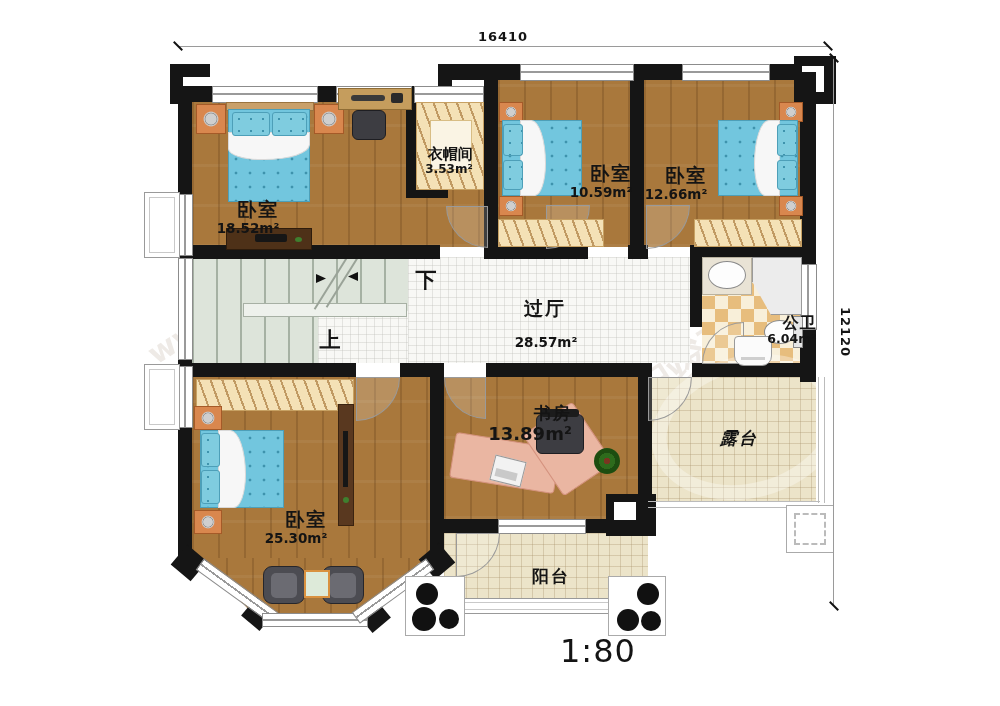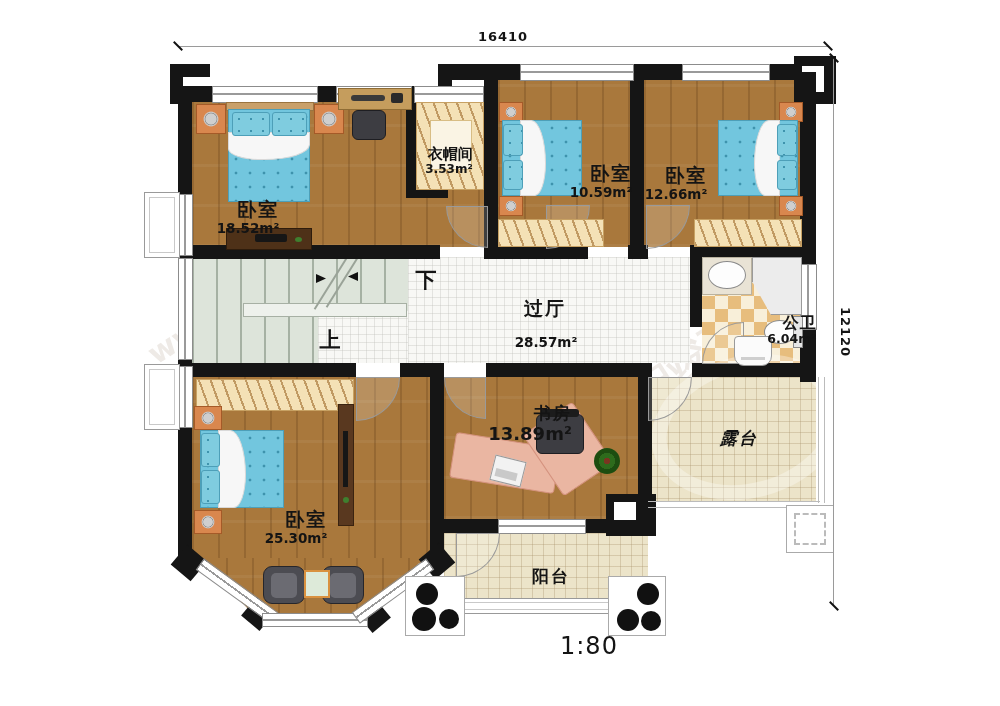--- a/index.html
+++ b/index.html
@@ -46,21 +46,21 @@
   .darkdesk{position:absolute;background:#4e3118;border:1px solid #2e1c0c;}
   .chair-dark{position:absolute;background:#3d3d42;border:1px solid #1e1e22;border-radius:6px;}
   .armchair{position:absolute;background:#4c4c52;border:1px solid #26262b;border-radius:9px;}
   .armchair .seat{position:absolute;left:7px;top:6px;right:7px;bottom:5px;background:#6b6b72;border-radius:5px;}
   .line{position:absolute;background:#9a9a9a;}
   .dim-label{position:absolute;transform:translate(-50%,-50%);font-size:13px;font-weight:700;letter-spacing:1px;}
   .tick{position:absolute;width:12px;height:2px;background:#111;transform:rotate(45deg);}
   .wm{position:absolute;font-weight:700;color:rgba(125,95,60,.13);transform:rotate(-33deg);white-space:nowrap;}
   .ring{position:absolute;border:15px solid rgba(255,255,255,.5);border-radius:50%;transform:rotate(-15deg);}
   .footer-title{position:absolute;font-size:33px;font-weight:700;letter-spacing:3px;border-bottom:3px solid #111;padding:0 4px 5px 4px;}
-  .footer-scale{position:absolute;font-size:24px;font-weight:400;letter-spacing:1px;padding-left:32px;}
+  .footer-scale{position:absolute;font-size:32px;font-weight:400;letter-spacing:1px;padding-left:32px;}
   .footer-info{position:absolute;font-size:17px;font-weight:500;line-height:1.4;}
   .dotmark{position:absolute;background:#fff;border:1px solid #aaa;}
   .dot{position:absolute;background:#111;border-radius:50%;}
   .shower{position:absolute;background:#ececec;border:1px solid #9a9a9a;
         clip-path:polygon(0 0,100% 0,100% 100%,38% 100%,0 42%);}
   .oval{position:absolute;background:#fdfdfd;border:1px solid #8a8a8a;border-radius:50%;}
 </style>
 </head>
 <body>
 

